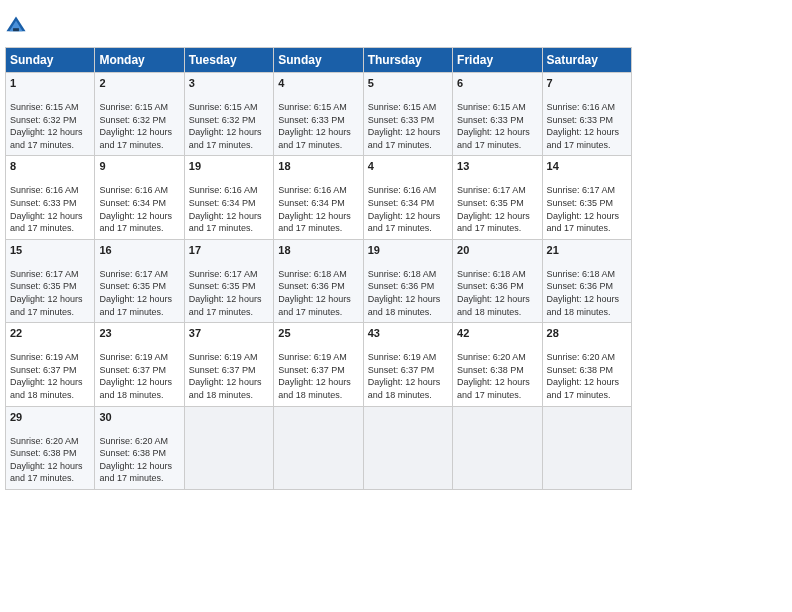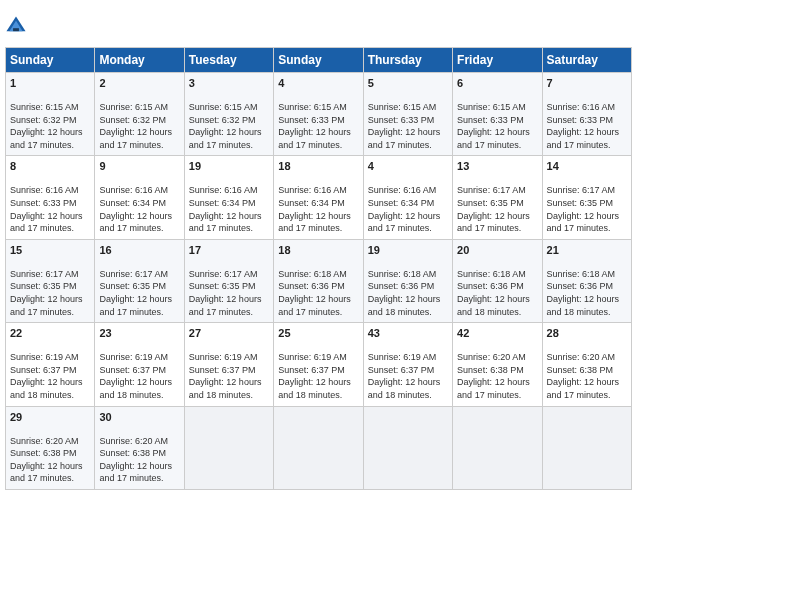--- a/index.html
+++ b/index.html
@@ -229,21 +229,21 @@
         <tr>
           <td>
             <span class="day-num">22</span>
             <div class="day-info">Sunrise: 6:19 AM<br>Sunset: 6:37 PM<br>Daylight: 12 hours and 18 minutes.</div>
           </td>
           <td>
             <span class="day-num">23</span>
             <div class="day-info">Sunrise: 6:19 AM<br>Sunset: 6:37 PM<br>Daylight: 12 hours and 18 minutes.</div>
           </td>
           <td>
-            <span class="day-num">27</span>
+            <span class="day-num">37</span>
             <div class="day-info">Sunrise: 6:19 AM<br>Sunset: 6:37 PM<br>Daylight: 12 hours and 18 minutes.</div>
           </td>
           <td>
             <span class="day-num">25</span>
             <div class="day-info">Sunrise: 6:19 AM<br>Sunset: 6:37 PM<br>Daylight: 12 hours and 18 minutes.</div>
           </td>
           <td>
             <span class="day-num">43</span>
             <div class="day-info">Sunrise: 6:19 AM<br>Sunset: 6:37 PM<br>Daylight: 12 hours and 18 minutes.</div>
           </td>

